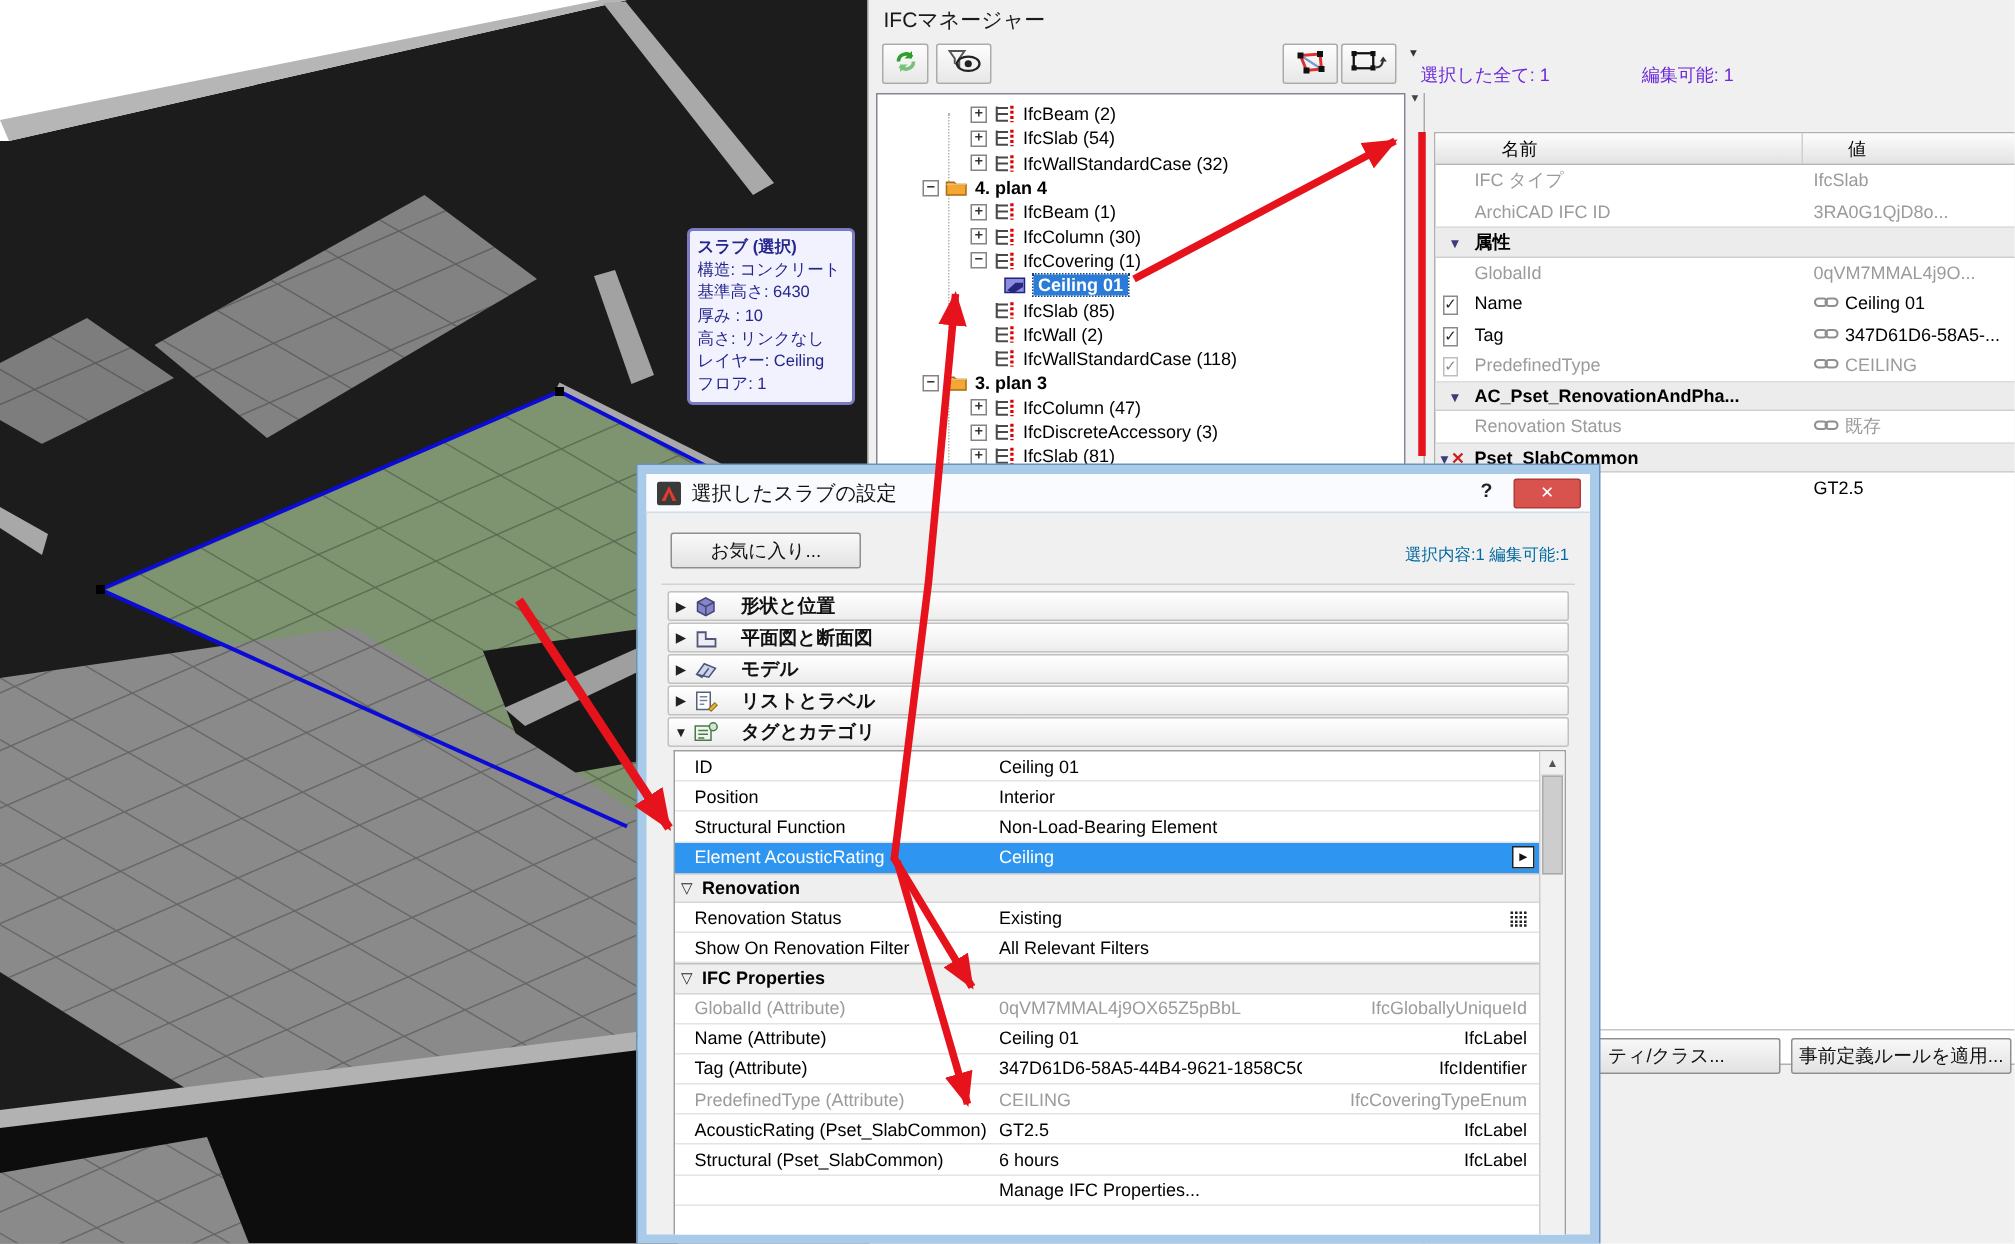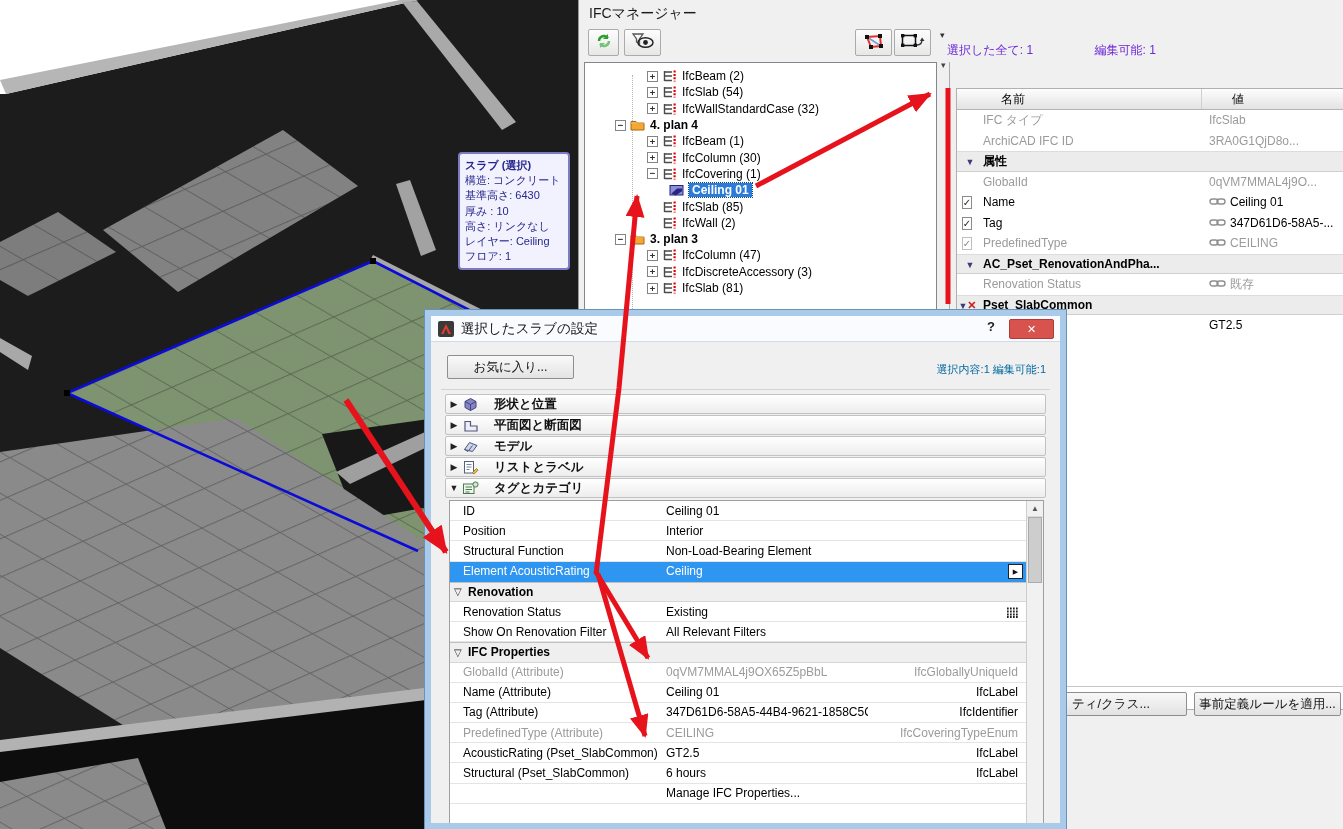--- a/index.html
+++ b/index.html
@@ -304,20 +304,30 @@
           <div class="trow" style="padding-left: 62px;">
             <span class="spacer"></span>
             <span class="ticon">
               <svg width="15" height="12" viewBox="0 0 15 12">
                 <path d="M2.5 1v10M2.5 2h7.5M2.5 6h7.5M2.5 10.5h7.5" stroke="#4a4a4a" stroke-width="1.4" fill="none"></path>
                 <path d="M12.6 0.5v11" stroke="#e00000" stroke-width="2.2" stroke-dasharray="2 1.4" fill="none"></path>
               </svg>
             </span>
             <span class="tlabel">IfcWall (2)</span>
           </div>
+          <div class="trow" style="padding-left: 62px;">
+            <span class="spacer"></span>
+            <span class="ticon">
+              <svg width="15" height="12" viewBox="0 0 15 12">
+                <path d="M2.5 1v10M2.5 2h7.5M2.5 6h7.5M2.5 10.5h7.5" stroke="#4a4a4a" stroke-width="1.4" fill="none"></path>
+                <path d="M12.6 0.5v11" stroke="#e00000" stroke-width="2.2" stroke-dasharray="2 1.4" fill="none"></path>
+              </svg>
+            </span>
+            <span class="tlabel">IfcWallStandardCase (118)</span>
+          </div>
           <div class="trow" style="padding-left: 30px;">
             <span class="expander">−</span>
             <span class="ticon">
               <svg width="15" height="12" viewBox="0 0 15 12">
                 <path d="M1 2.5h5l1.5 1.5H14V11H1z" fill="#f5a733" stroke="#a86a14"></path>
                 <path d="M1 4h13" stroke="#e8bf6e"></path>
               </svg>
             </span>
             <span class="tlabel tbold">3. plan 3</span>
           </div>

